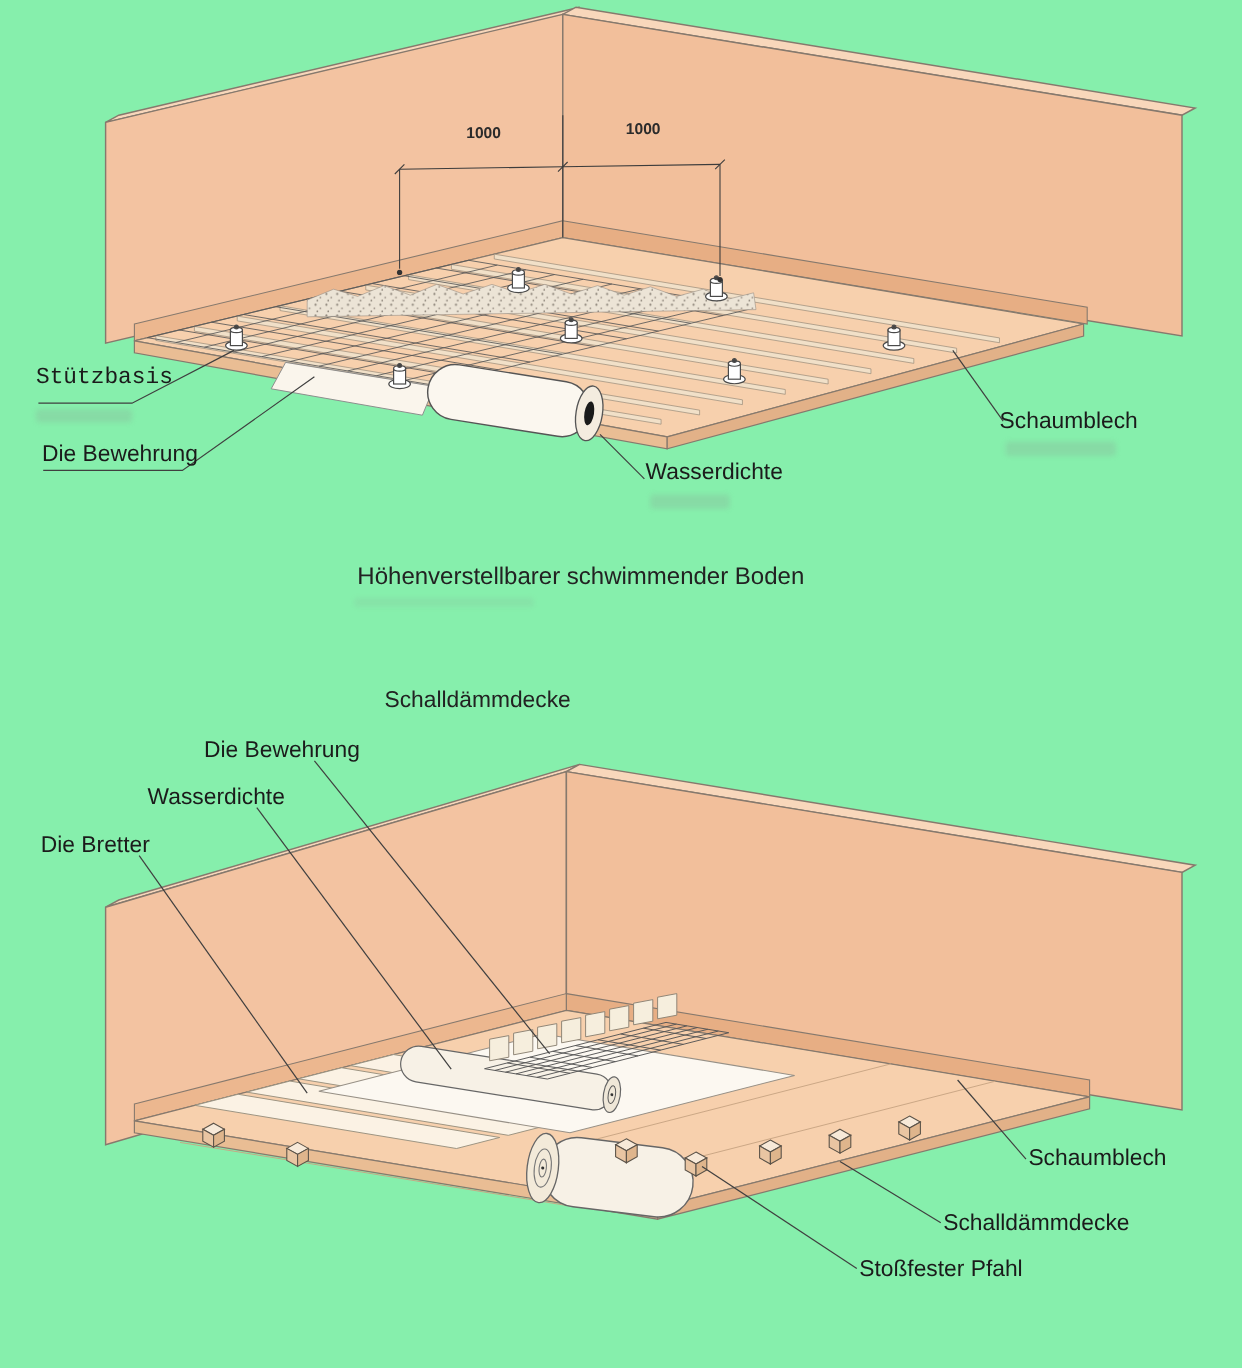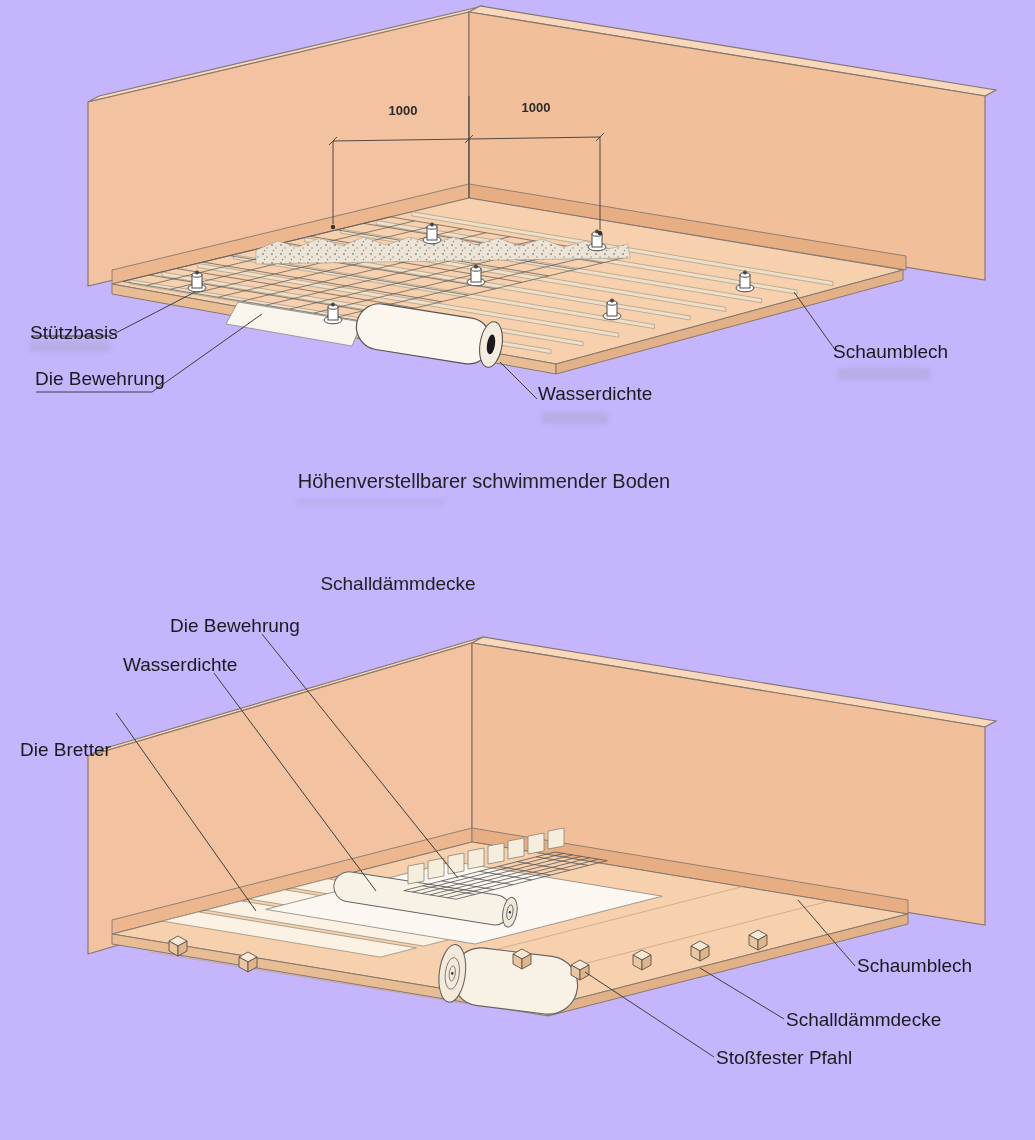--- a/index.html
+++ b/index.html
@@ -1,19 +1,19 @@
 <!DOCTYPE html>
 <html><head>
 <meta charset="utf-8">
 <style>
   html,body{margin:0;padding:0;background:#ffffff;}
   .canvas{
     position:relative;
     width:1035px;height:1140px;
-    background:#c4b5fd;
+    background:#86efac;
     font-family:"Liberation Sans", sans-serif;
     overflow:hidden;
   }
   svg{position:absolute;left:0;top:0;}
   .lbl{
     position:absolute;
     font-size:19px;
     color:#1b1b1b;
     white-space:nowrap;
     line-height:1.1;
@@ -228,31 +228,31 @@
         <path d="M855,966 L798,900"></path>
         <path d="M784,1019 L700,968"></path>
         <path d="M714,1057 L585,972"></path>
       </g>
     </g>
   </svg>
 
   <div class="dim" style="left:381px;top:103px;">1000</div>
   <div class="dim" style="left:514px;top:100px;">1000</div>
 
-  <div class="lbl" style="left:30px;top:323px;">Stützbasis</div>
+  <div class="lbl" style="left:30px;top:304px;font-family:Liberation Mono, monospace;">Stützbasis</div>
   <div class="lbl" style="left:35px;top:369px;">Die Bewehrung</div>
   <div class="lbl" style="left:538px;top:384px;">Wasserdichte</div>
   <div class="lbl" style="left:833px;top:342px;">Schaumblech</div>
 
   <div class="caption" style="left:184px;top:470px;width:600px;">Höhenverstellbarer schwimmender Boden</div>
 
   <div class="caption" style="left:298px;top:573px;width:200px;font-size:19px;">Schalldämmdecke</div>
   <div class="lbl" style="left:170px;top:616px;">Die Bewehrung</div>
   <div class="lbl" style="left:123px;top:655px;">Wasserdichte</div>
-  <div class="lbl" style="left:20px;top:695px;margin-top:45px;">Die Bretter</div>
+  <div class="lbl" style="left:34px;top:695px;">Die Bretter</div>
   <div class="lbl" style="left:857px;top:956px;">Schaumblech</div>
   <div class="lbl" style="left:786px;top:1010px;">Schalldämmdecke</div>
   <div class="lbl" style="left:716px;top:1048px;text-align:right;">Stoßfester Pfahl</div>
 
 
   <div class="smudge" style="left:30px;top:341px;width:80px;height:11px;"></div>
   <div class="smudge" style="left:838px;top:368px;width:92px;height:12px;"></div>
   <div class="smudge" style="left:542px;top:412px;width:66px;height:12px;"></div>
   <div class="smudge" style="left:295px;top:498px;width:150px;height:8px;opacity:0.6;"></div>
 

